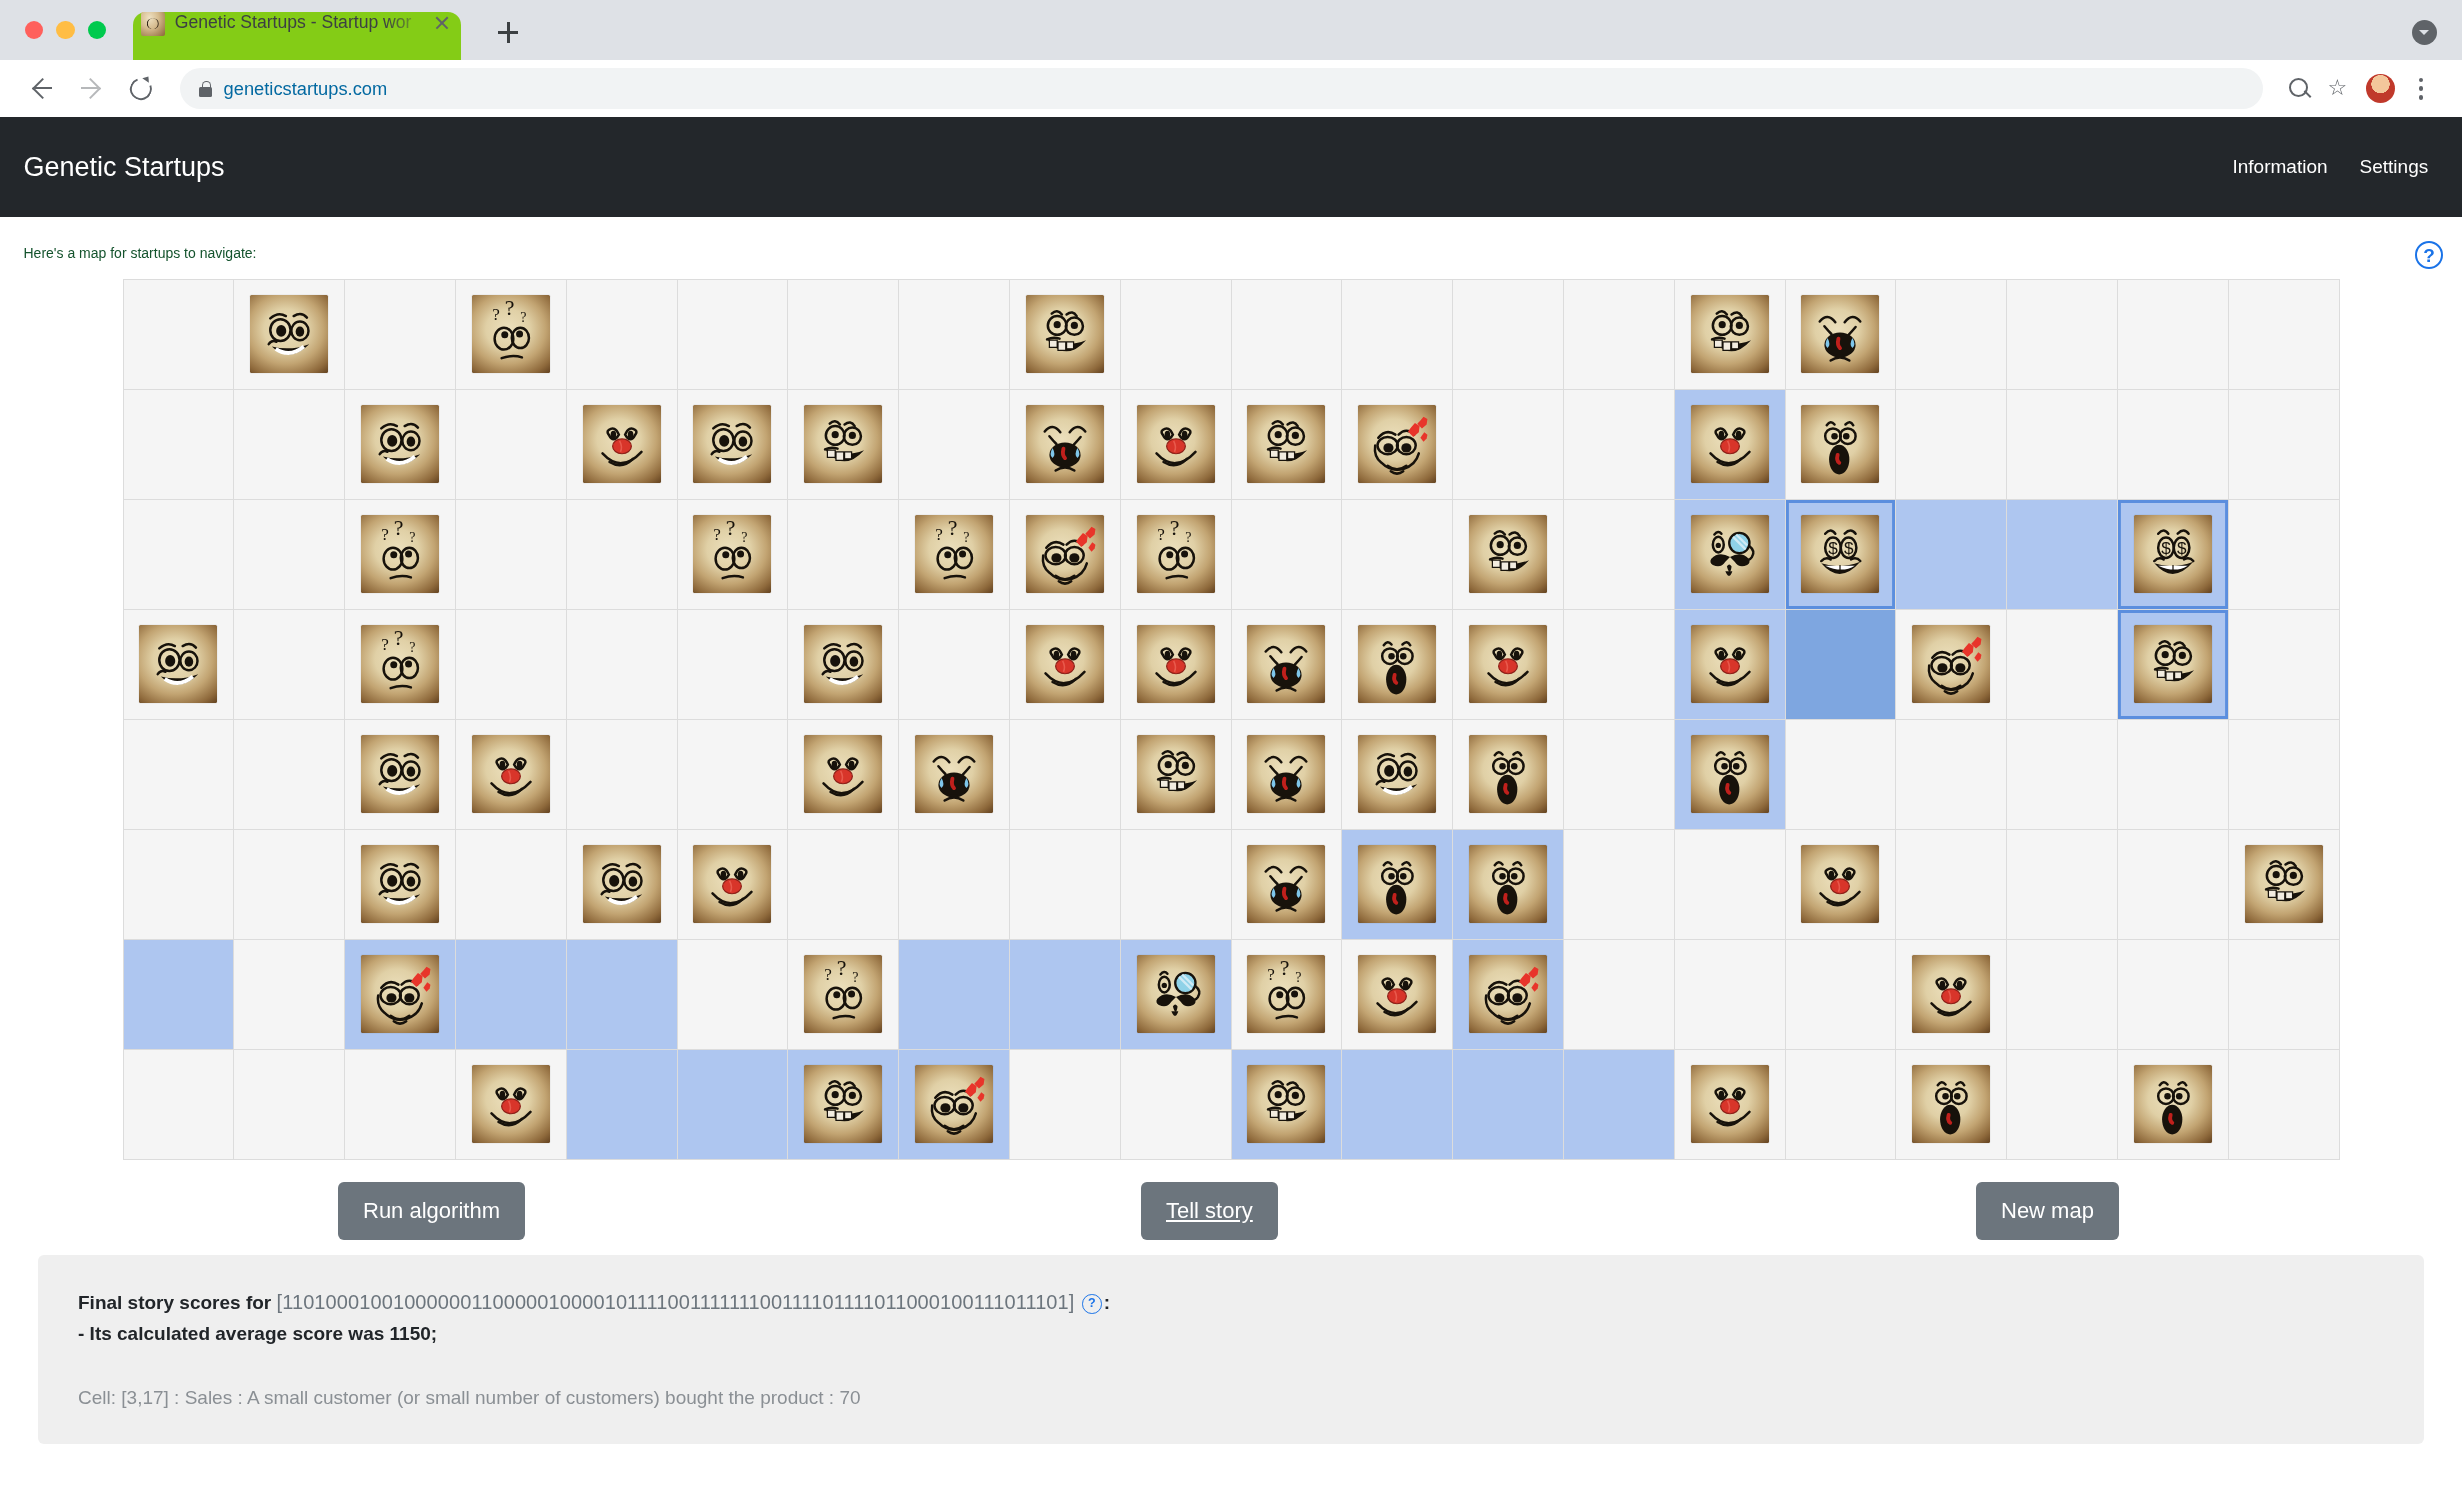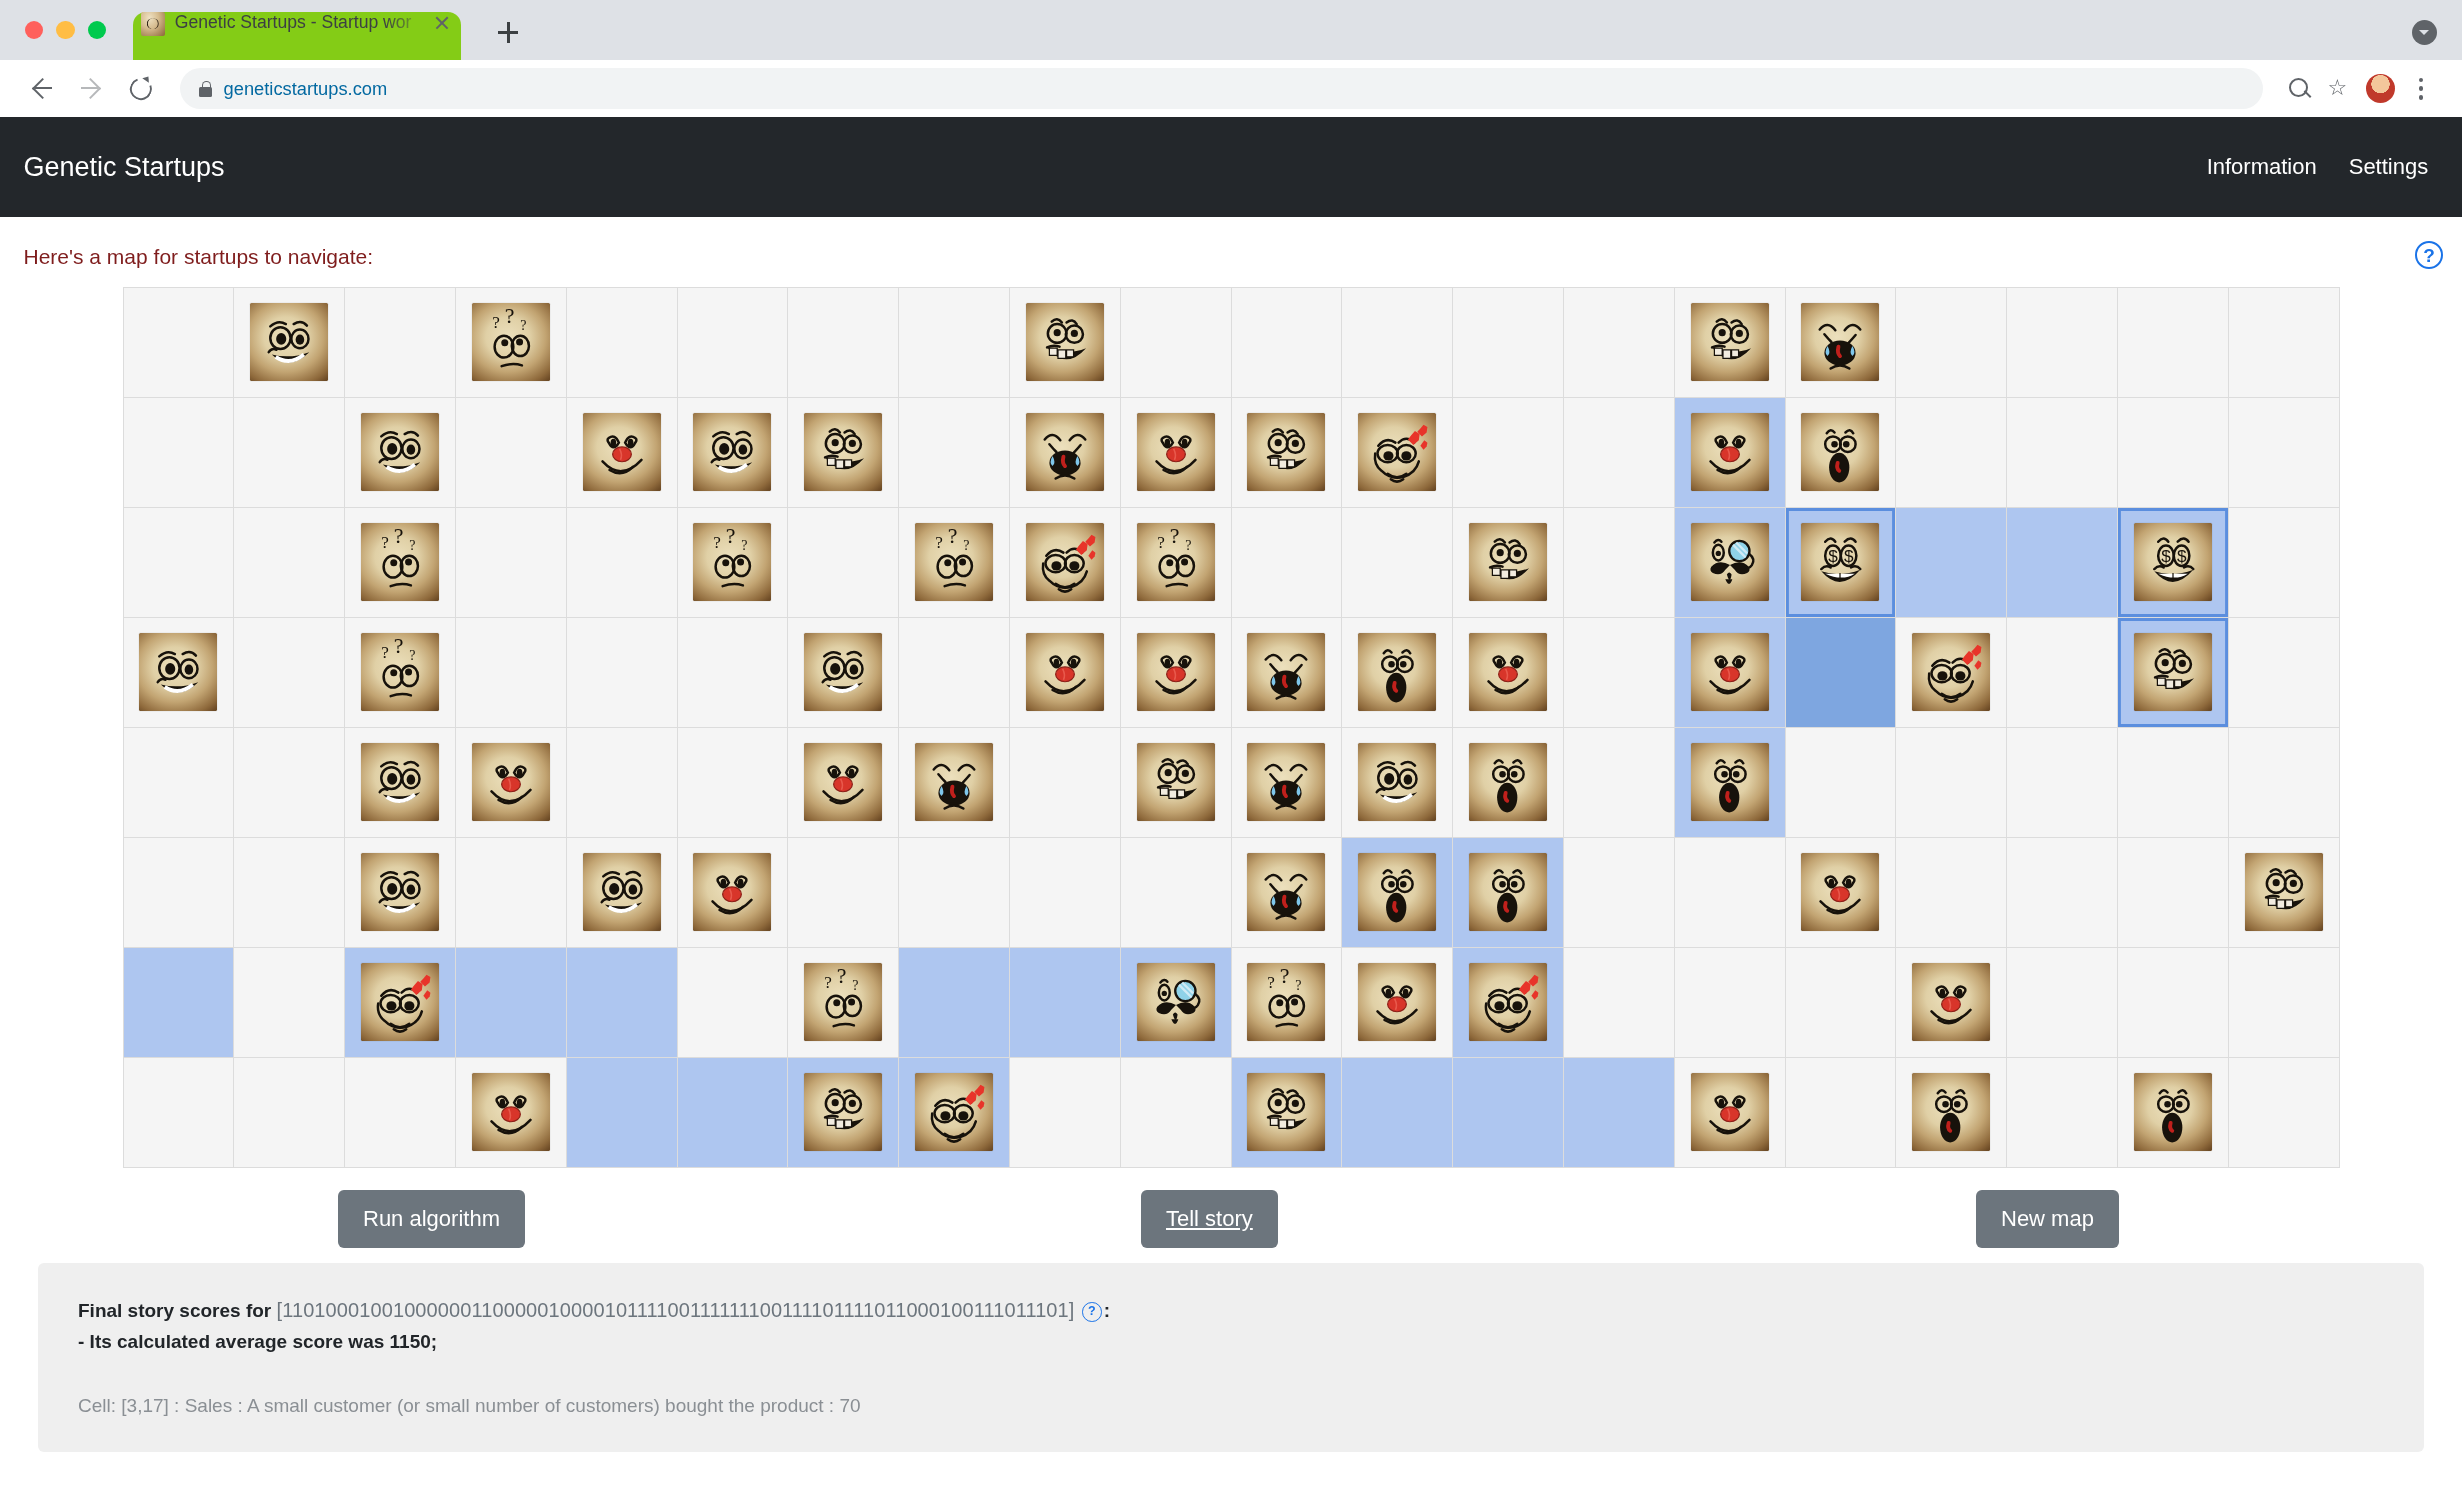--- a/index.html
+++ b/index.html
@@ -111,24 +111,24 @@
   .kebab i { position:absolute; left:12.5px; width:4.4px; height:4.4px; border-radius:50%; background:#5f6368; }
   .kebab i:nth-child(1){ top:5.9px; } .kebab i:nth-child(2){ top:14.7px; } .kebab i:nth-child(3){ top:23.5px; }
 
   
   .app-header {
     height:100px; background:#23272b; color:#ffffff;
     display:flex; align-items:center; padding:0 23.5px; box-sizing:border-box;
   }
   .brand { font-size:27px; font-weight:400; }
   .app-nav { margin-left:auto; display:flex; gap:32px; padding-right:10.3px; }
-  .app-nav a { color:#ffffff; font-size:22px; text-decoration:none; cursor:pointer; }
+  .app-nav a { color:#ffffff; font-size:19px; text-decoration:none; cursor:pointer; }
 
   .content { padding:0 22px; position:relative; }
-  .intro { font-size:21px; color:#7f1d1d; padding:28px 0 17.6px 1.5px; }
+  .intro { font-size:14px; color:#14532d; padding:28px 0 17.6px 1.5px; }
 
   .help-circle {
     position:absolute; right:19px; top:23.5px;
     width:28px; height:28px; border-radius:50%;
     border:2.2px solid #1a73e8; color:#1a73e8;
     font-size:19px; line-height:26px; text-align:center;
     font-weight:600; cursor:pointer; box-sizing:border-box;
   }
 
   

